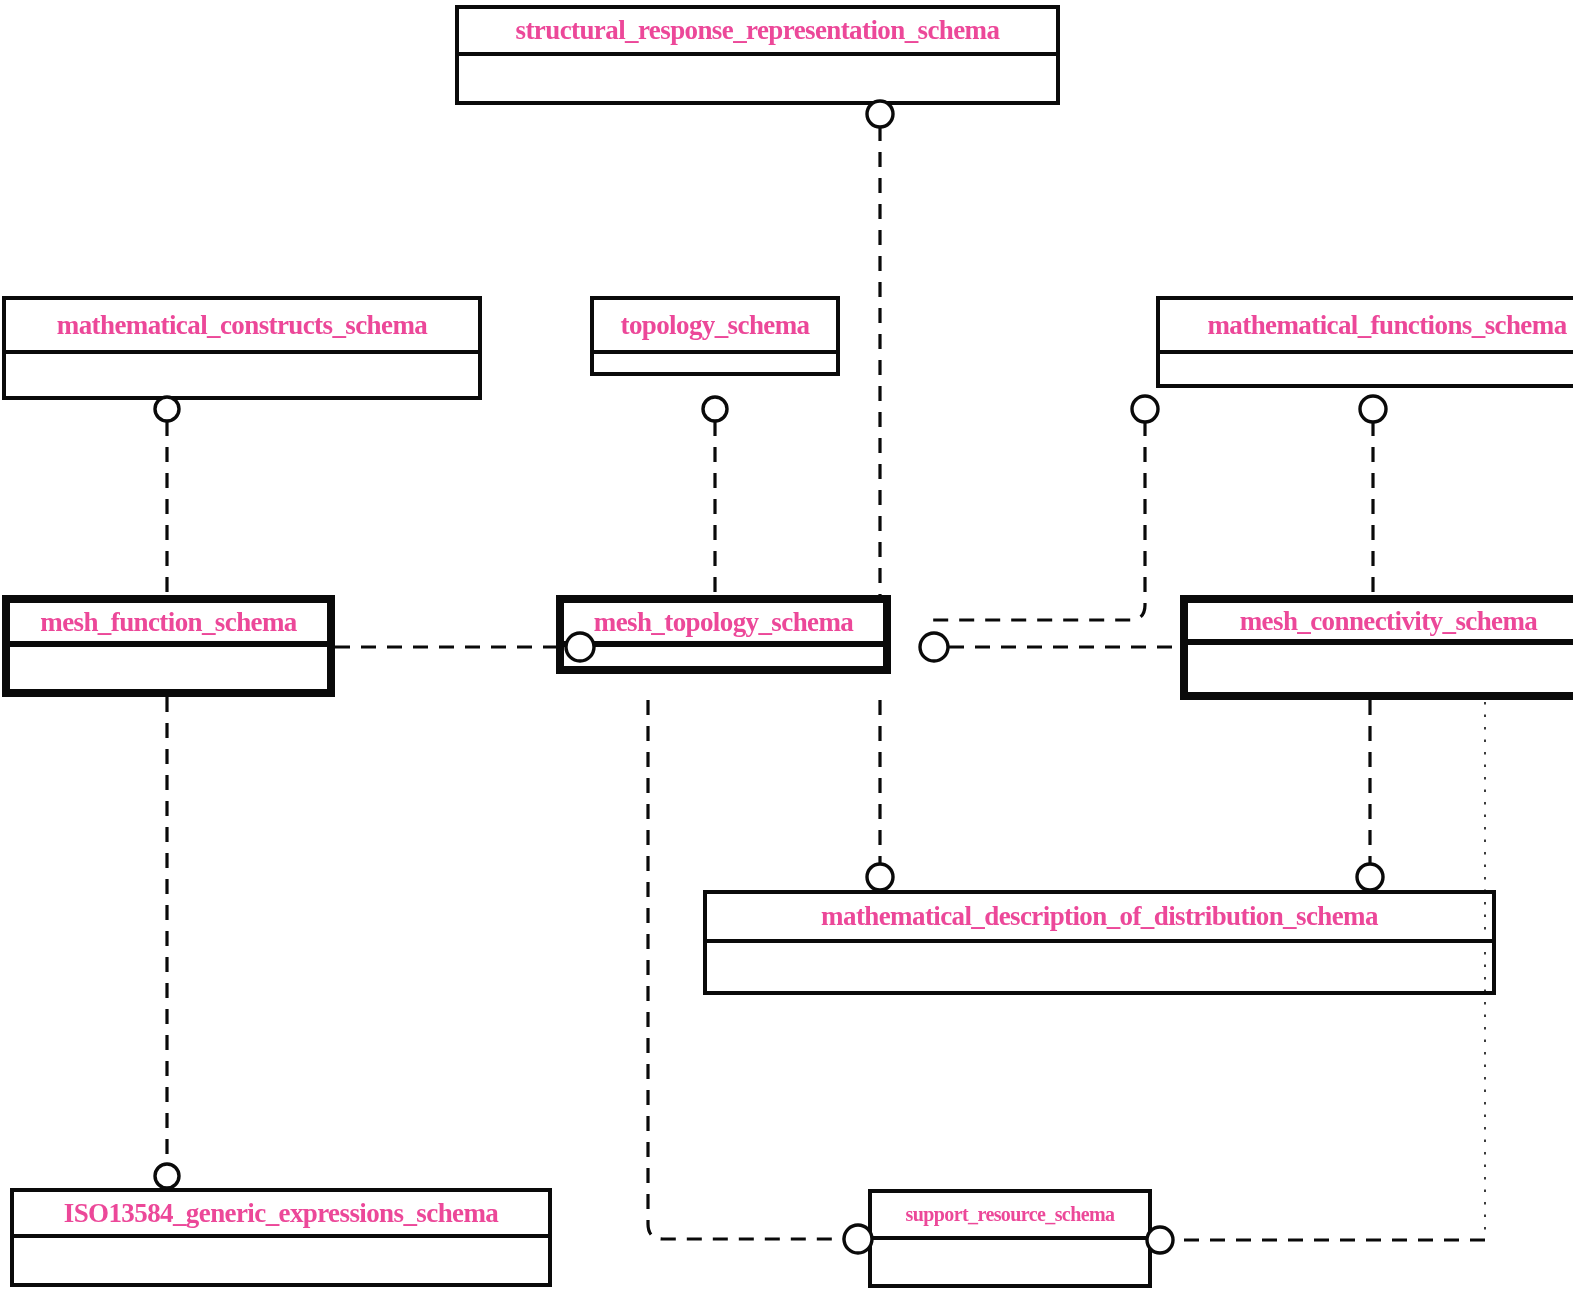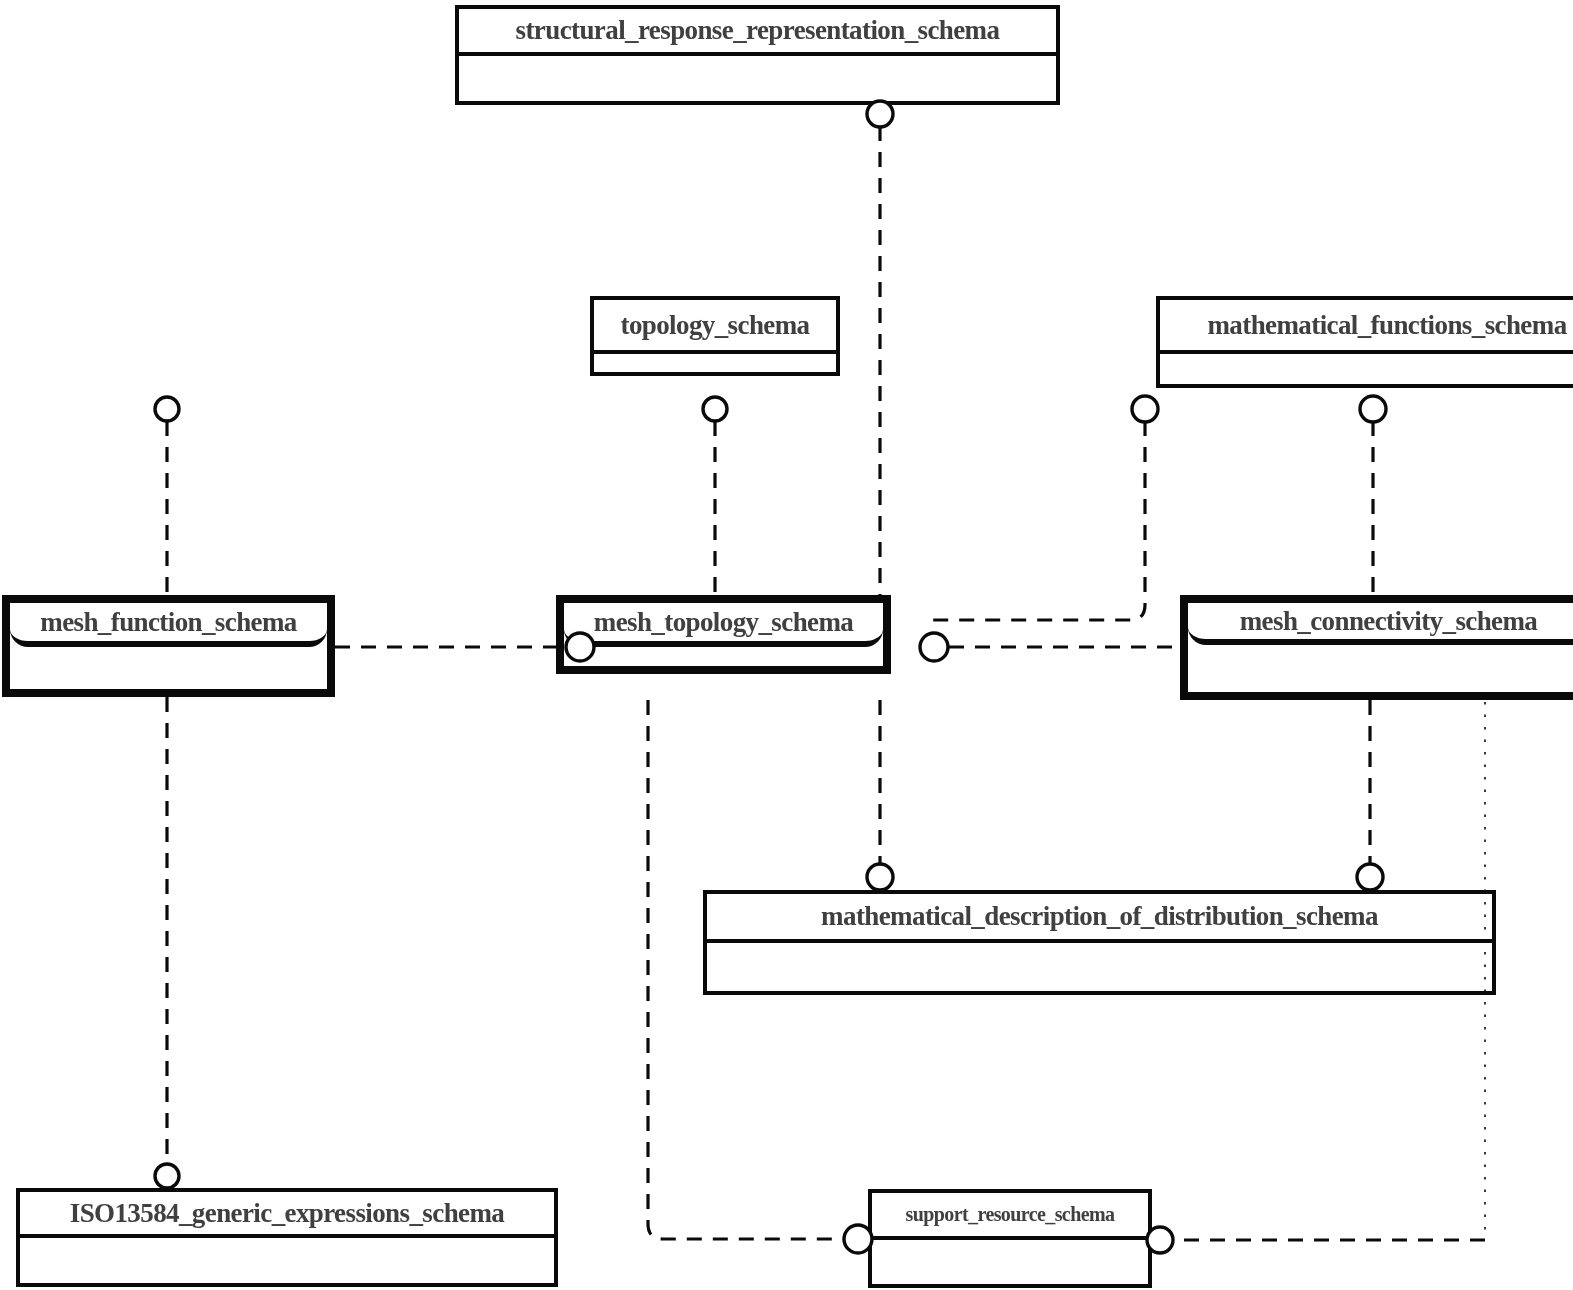--- a/index.html
+++ b/index.html
@@ -1,21 +1,21 @@
 <!DOCTYPE html>
 <html><head>
 <meta charset="utf-8">
 <style>
   html,body{margin:0;padding:0;background:#ffffff;}
   #canvas{
     position:relative;
     width:1573px;height:1290px;
     background:#ffffff;
     font-family:"Liberation Serif","DejaVu Serif",serif;
-    color:#404040;
+    color:#ec4899;
     overflow:hidden;
   }
   .schema-box{
     position:absolute;
     box-sizing:border-box;
     border:4px solid #0a0a0a;
     background:#ffffff;
     display:flex;
     flex-direction:column;
   }
@@ -26,21 +26,21 @@
     border-bottom:4px solid #0a0a0a;
     display:flex;
     align-items:center;
     justify-content:center;
     font-size:27px;
     font-weight:bold;
     letter-spacing:-0.6px;
     white-space:nowrap;
     overflow:hidden;
   }
-  .schema-box.thick .box-title{border-bottom-width:6px;border-radius:18px;}
+  .schema-box.thick .box-title{border-bottom-width:6px;}
   .box-title.fs-sm{font-size:20px;}
   .box-body{flex:1;}
   #wires{
     position:absolute;
     left:0;top:0;
     width:1573px;height:1290px;
     pointer-events:none;
   }
   #wires path{
     fill:none;
@@ -61,20 +61,24 @@
 </head>
 <body>
 
 <div id="canvas">
 
   <div class="schema-box" style="left:455px;top:5px;width:605px;height:100px;--th:47px">
     <div class="box-title">structural_response_representation_schema</div>
     <div class="box-body"></div>
   </div>
 
+  <div class="schema-box" style="left:2px;top:296px;width:480px;height:104px;--th:54px">
+    <div class="box-title">mathematical_constructs_schema</div>
+    <div class="box-body"></div>
+  </div>
 
   <div class="schema-box" style="left:590px;top:296px;width:250px;height:80px;--th:54px">
     <div class="box-title">topology_schema</div>
     <div class="box-body"></div>
   </div>
 
   <div class="schema-box" style="left:1156px;top:296px;width:462px;height:92px;--th:54px">
     <div class="box-title">mathematical_functions_schema</div>
     <div class="box-body"></div>
   </div>
@@ -92,21 +96,21 @@
   <div class="schema-box thick" style="left:1180px;top:595px;width:417px;height:105px;--th:42px">
     <div class="box-title">mesh_connectivity_schema</div>
     <div class="box-body"></div>
   </div>
 
   <div class="schema-box" style="left:703px;top:890px;width:793px;height:105px;--th:49px">
     <div class="box-title">mathematical_description_of_distribution_schema</div>
     <div class="box-body"></div>
   </div>
 
-  <div class="schema-box" style="left:16px;top:1188px;width:542px;height:99px;--th:46px">
+  <div class="schema-box" style="left:10px;top:1188px;width:542px;height:99px;--th:46px">
     <div class="box-title">ISO13584_generic_expressions_schema</div>
     <div class="box-body"></div>
   </div>
 
   <div class="schema-box" style="left:868px;top:1189px;width:284px;height:99px;--th:47px">
     <div class="box-title fs-sm">support_resource_schema</div>
     <div class="box-body"></div>
   </div>
 
   <svg id="wires" viewBox="0 0 1573 1290">

